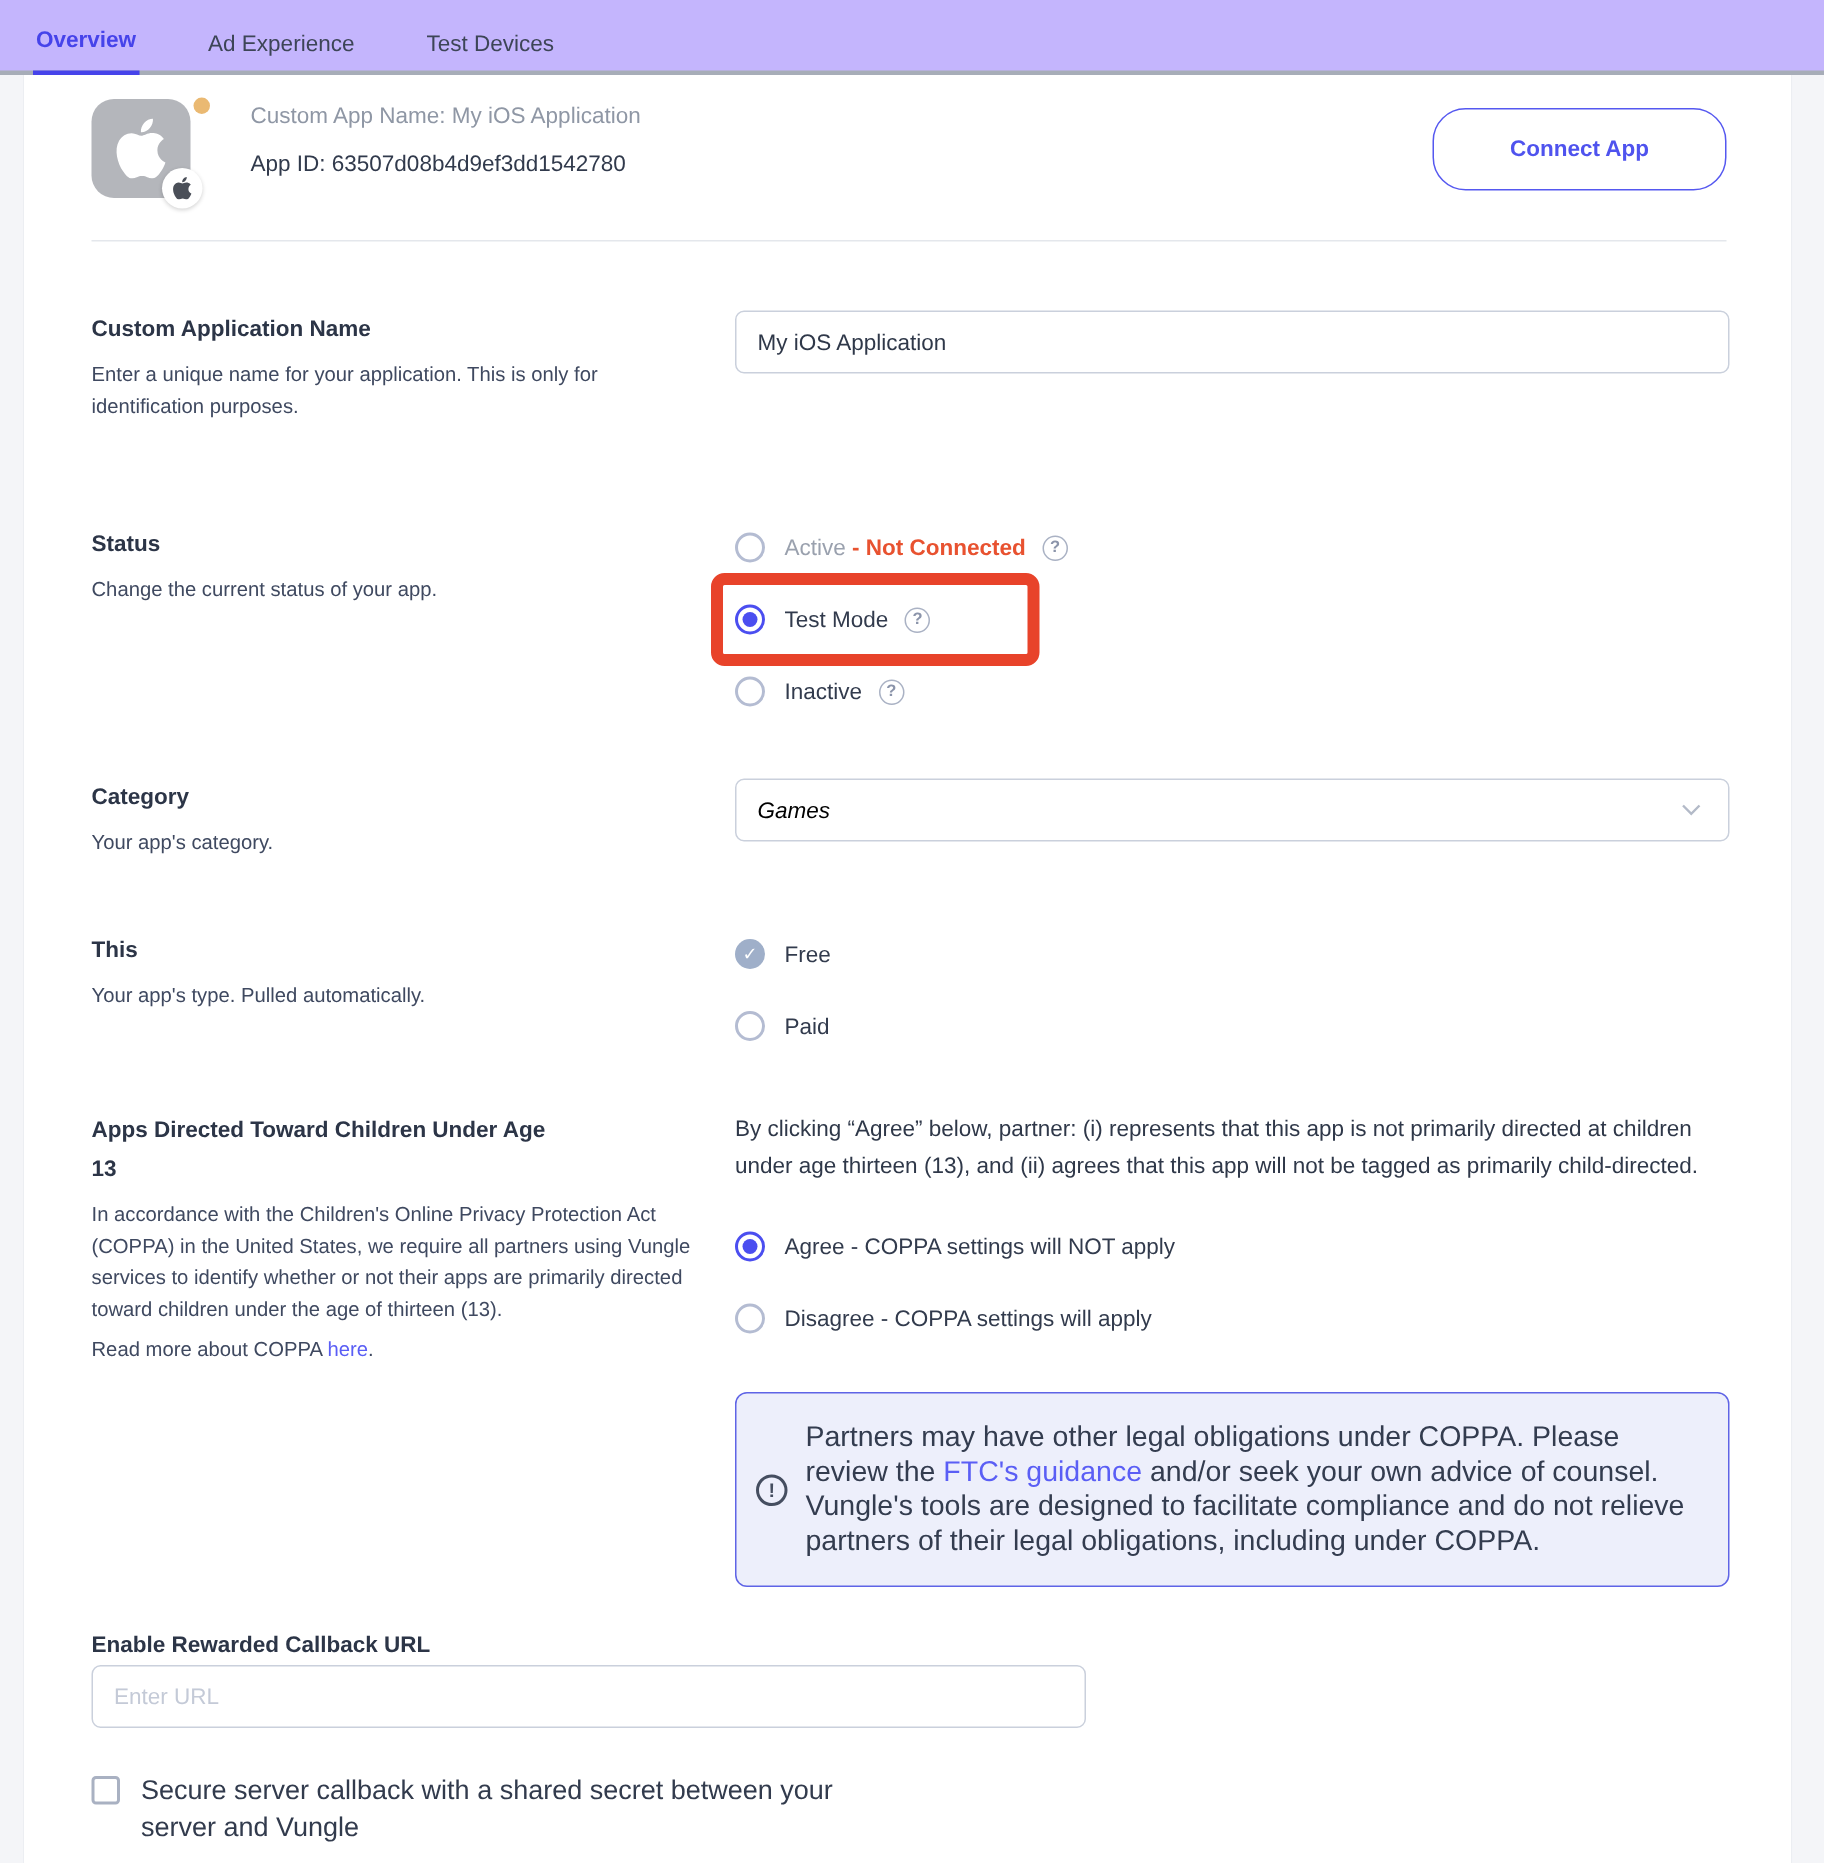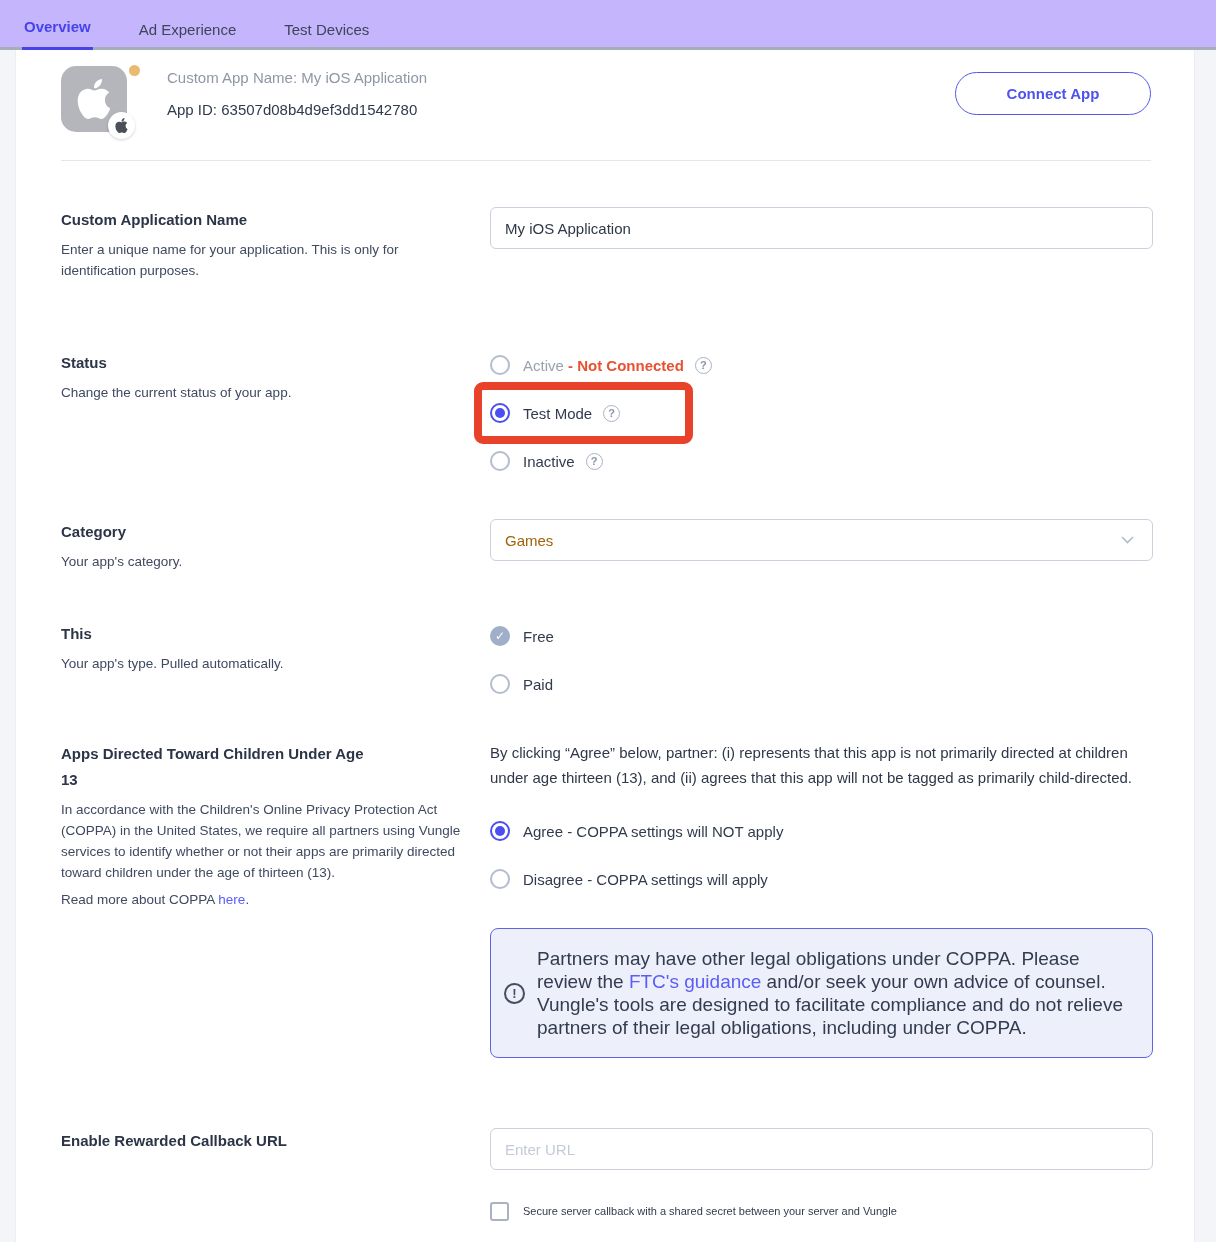--- a/index.html
+++ b/index.html
@@ -27,21 +27,21 @@
   .app-icon svg.main { width:40px; height:40px; fill:#fff; }
   .app-dot { position:absolute; top:-1px; right:-13px; width:11px; height:11px;
     border-radius:50%; background:#eab972; }
   .app-badge { position:absolute; right:-8px; bottom:-7px; width:27px; height:27px;
     border-radius:50%; background:#fff; box-shadow:0 1px 3px rgba(0,0,0,.18);
     display:flex; align-items:center; justify-content:center; }
   .app-badge svg { width:15px; height:15px; fill:#4a4f58; }
   .app-meta { margin-left:40px; padding-top:3px; }
   .app-name { font-size:15px; color:#8f97a5; }
   .app-id { font-size:15px; color:#313a4c; margin-top:15px; }
-  .connect-btn { margin-left:auto; margin-top:6px; width:196px; height:43px;
+  .connect-btn { margin-left:auto; margin-top:6px; width:196px; height:55px;
     border-radius:22px; border:1.5px solid #5558f0; background:#fff; color:#4f53ee;
     font-size:15px; font-weight:700; font-family:inherit; cursor:pointer; }
   .divider { height:1px; background:#e4e7ec; margin-top:28px; }
 
   
   .rows { padding-top:46px; }
   .row { display:flex; }
   .row-label { width:429px; padding-right:29px; flex:0 0 auto; }
   .row-control { width:663px; flex:0 0 auto; }
   h3.sec { font-size:15px; font-weight:700; color:#2c3547; line-height:26px; }
@@ -70,44 +70,44 @@
     color:#8b94aa; font-size:11px; font-weight:700; display:inline-flex;
     align-items:center; justify-content:center; margin-left:11px; flex:0 0 auto; }
 
   .rel { position:relative; }
   .red-overlay { position:absolute; left:-16px; top:-16px; width:219px; height:62px;
     border:8px solid #e8432a; border-radius:9px; pointer-events:none; z-index:5; }
 
   
   .select-box { width:100%; height:42px; border:1px solid #cad0dc; border-radius:6px;
     display:flex; align-items:center; padding:0 18px 0 14px; cursor:pointer; }
-  .select-box .sel-val { font-size:15px; color:#a16207; }
+  .select-box .sel-val { font-size:15px; color:#000000;font-style:italic; }
   .select-box svg { margin-left:auto; }
 
   
   .notice { margin-top:34px; background:#edeffb; border:1.5px solid #5f64e6;
     border-radius:8px; display:flex; align-items:center; padding:18px 18px 18px 13px; }
   .notice-icon { width:21px; height:21px; border-radius:50%; border:2px solid #454e60;
     color:#454e60; font-size:13px; font-weight:700; display:flex; align-items:center;
     justify-content:center; flex:0 0 auto; }
   .notice-text { margin-left:12px; font-size:19px; line-height:23px; color:#333c4f; }
 
   
   .cb-row { display:flex; align-items:flex-start; margin-top:29px; }
   .checkbox { width:19px; height:19px; border:2px solid #a9b1c2; border-radius:3px;
     background:#fff; flex:0 0 auto; margin-top:3px; cursor:pointer; }
-  .cb-label { margin-left:14px; font-size:11px; color:#323b4d; line-height:25px;
+  .cb-label { margin-left:14px; font-size:18px; color:#323b4d; line-height:25px;
     max-width:505px; }
 
   
   .row-status { margin-top:69px; }
   .row-category { margin-top:43px; }
   .row-type { margin-top:49px; }
   .row-coppa { margin-top:42px; }
-  .row-callback { margin-top:70px; }
+  .row-callback { margin-top:26px;flex-direction:column; }
 
   .coppa-title { max-width:310px; }
   .agreement { font-size:15px; line-height:24.5px; color:#2f3849; }
   .coppa-opts { margin-top:26px; }
   .cb-desc { max-width:375px; }
   .readmore { margin-top:10px; }
 </style>
 </head>
 <body>
 

